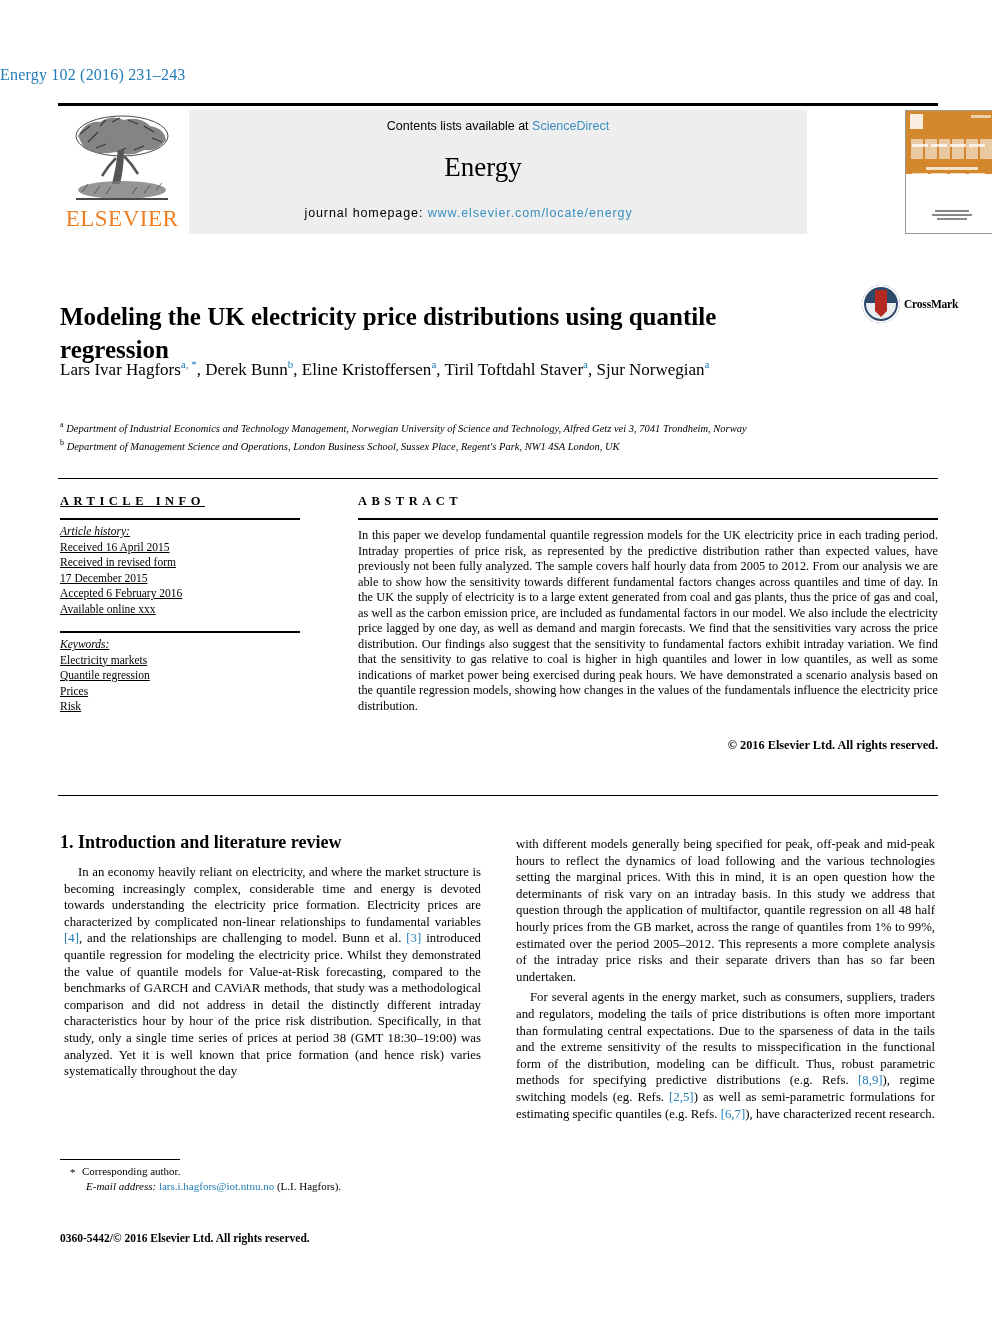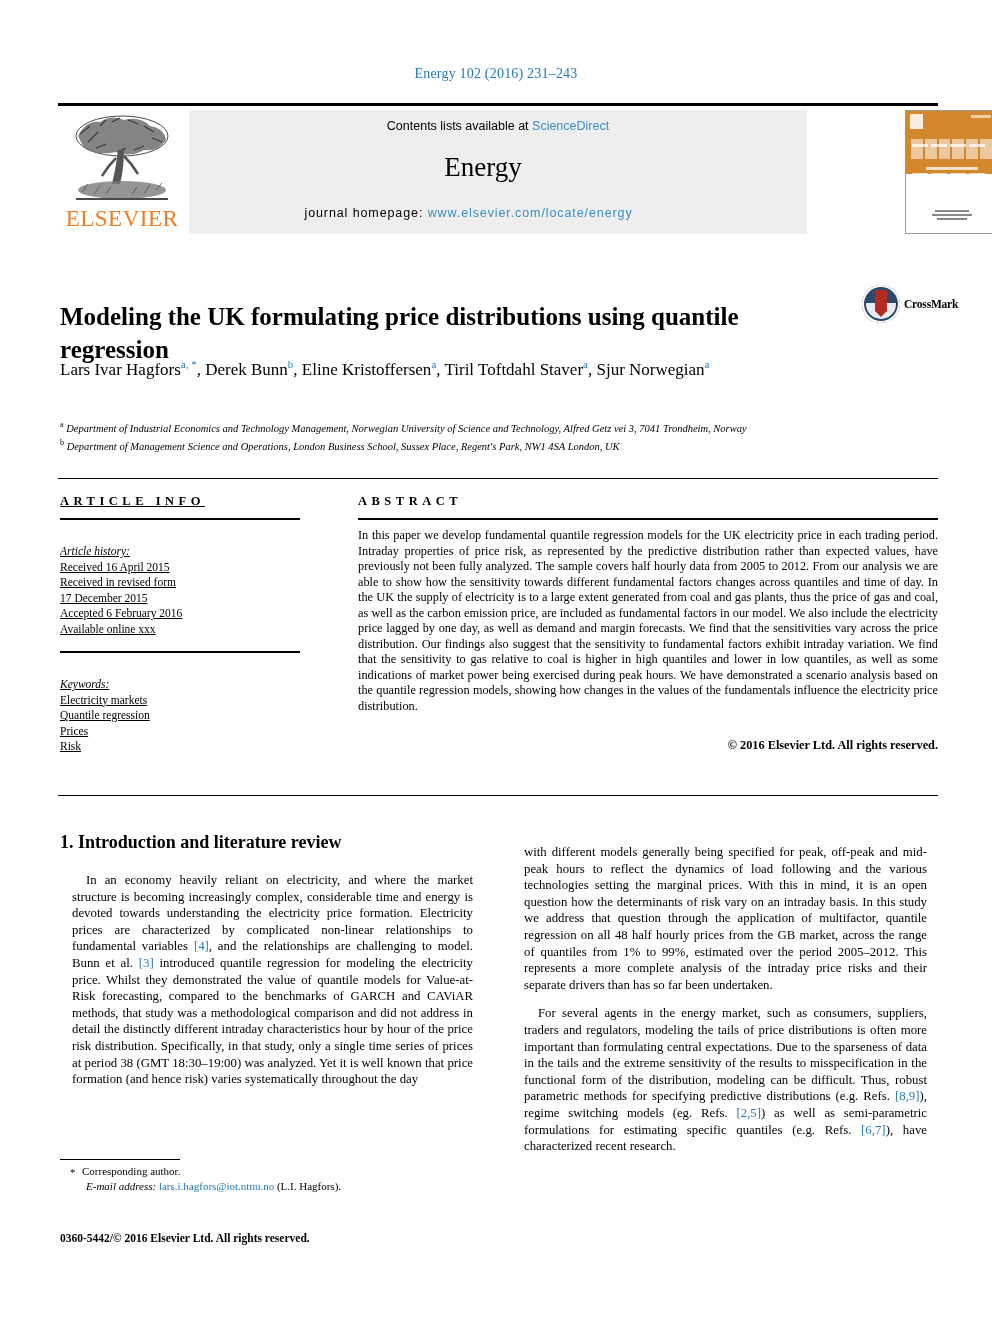--- a/index.html
+++ b/index.html
@@ -21,22 +21,22 @@
     height: 1323px;
     box-sizing: border-box;
   }
 
   
   .runninghead {
     position: absolute;
     top: 66px;
     left: 0;
     width: 992px;
-    text-align: center;
-    font-size: 14px;
+    text-align: left;
+    font-size: 16px;
     color: #1f7bb6;
     font-family: "Liberation Serif", serif;
     letter-spacing: 0.2px;
   }
 
   
   .header-rule {
     position: absolute;
     left: 58px;
     top: 103px;
@@ -320,21 +320,21 @@
     font-size: 12.5px;
     font-weight: bold;
     letter-spacing: 4.5px;
   }
   .thin-rule {
     height: 2px;
     background: #000;
     margin-top: 9px;
   }
   .info-group {
-    margin-top: 24px;
+    margin-top: 4px;
     font-size: 11.5px;
     line-height: 15.5px;
   }
   .info-group .lbl {
     font-style: italic;
   }
   .col-abstract {
     position: absolute;
     left: 358px;
     top: 494px;
@@ -377,21 +377,21 @@
     position: absolute;
     left: 512px;
     top: 832px;
     width: 427px;
     font-size: 12.8px;
     line-height: 16.6px;
     text-align: justify;
     font-family: "Liberation Serif", serif;
   }
   .col-left p, .col-right p {
-    margin: 12px;
+    margin: 4px;
     text-indent: 14px;
   }
   .col-right p.cont {
     text-indent: 0;
   }
   a.ref, .ref {
     color: #1f7bb6;
     text-decoration: none;
   }
 
@@ -525,21 +525,21 @@
         <div class="cover-sub"></div>
       </div>
       <div class="cover-bottomtext">
         <i style="width:34px"></i>
           <i style="width:40px"></i>
           <i style="width:30px"></i>
       </div>
     </div>
   </div>
 
-  <h1 class="title">Modeling the UK formulating price distributions using quantile regression</h1>
+  <h1 class="title">Modeling the UK electricity price distributions using quantile regression</h1>
 
   <div class="crossmark">
     <div class="cm-circle">
       <div class="cm-arc"></div>
       <div class="cm-book"></div>
     </div>
     <div class="cm-label">CrossMark</div>
   </div>
 
   <div class="authors">

